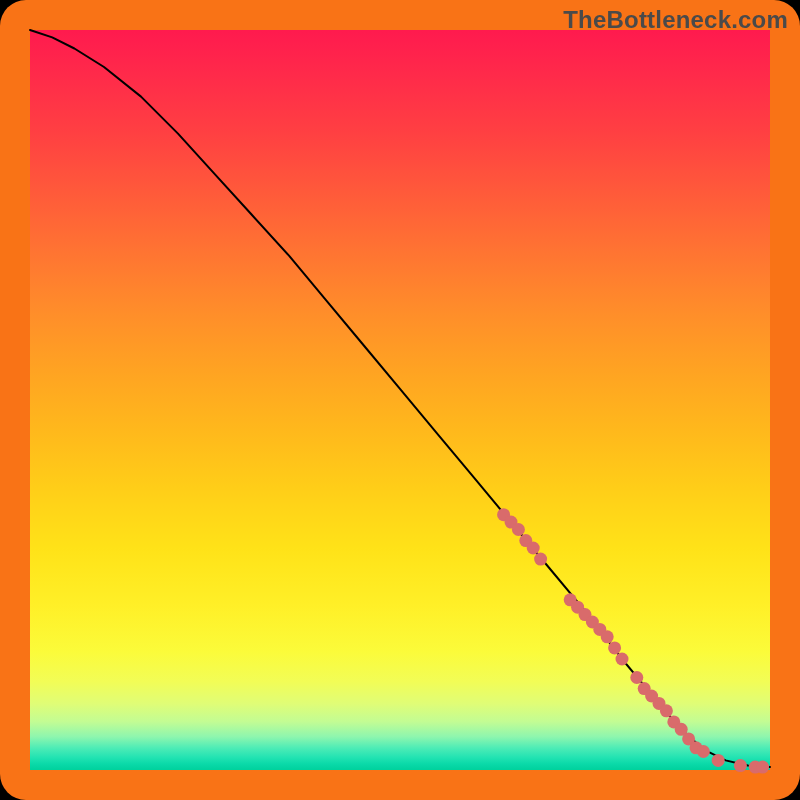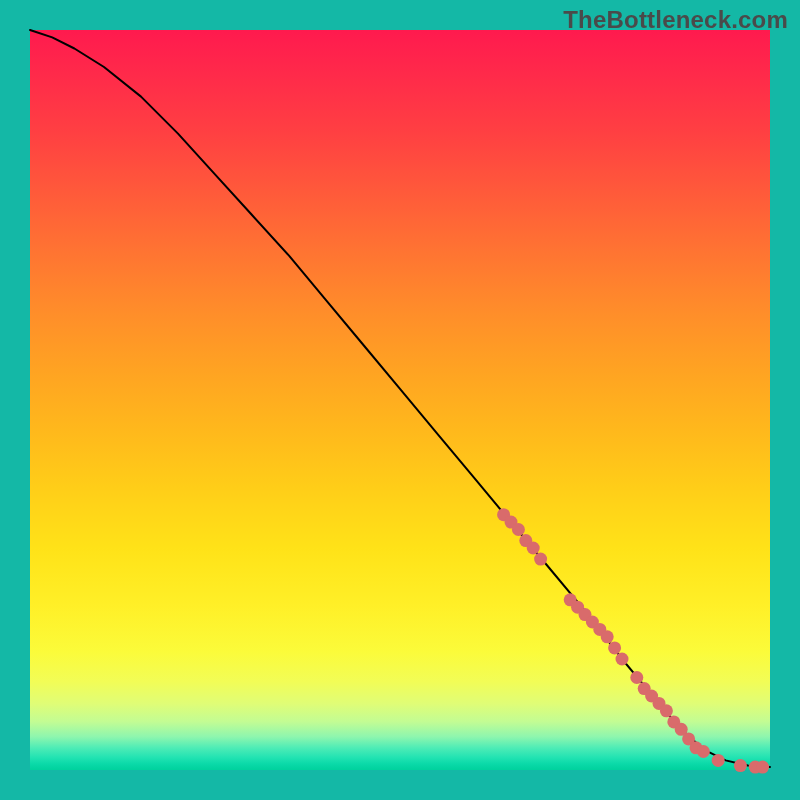--- a/index.html
+++ b/index.html
@@ -8,21 +8,22 @@
     width: 800px;
     height: 800px;
     background: #000;
     overflow: hidden;
     font-family: Arial, Helvetica, sans-serif;
   }
   .stage {
     position: relative;
     width: 800px;
     height: 800px;
-    background: #14b8a6;
+    background: #f97316;
+    border-radius: 26px;
   }
   .plot-area {
     position: absolute;
     left: 30px;
     top: 30px;
     width: 740px;
     height: 740px;
   }
   .gradient-bg {
     position: absolute;

